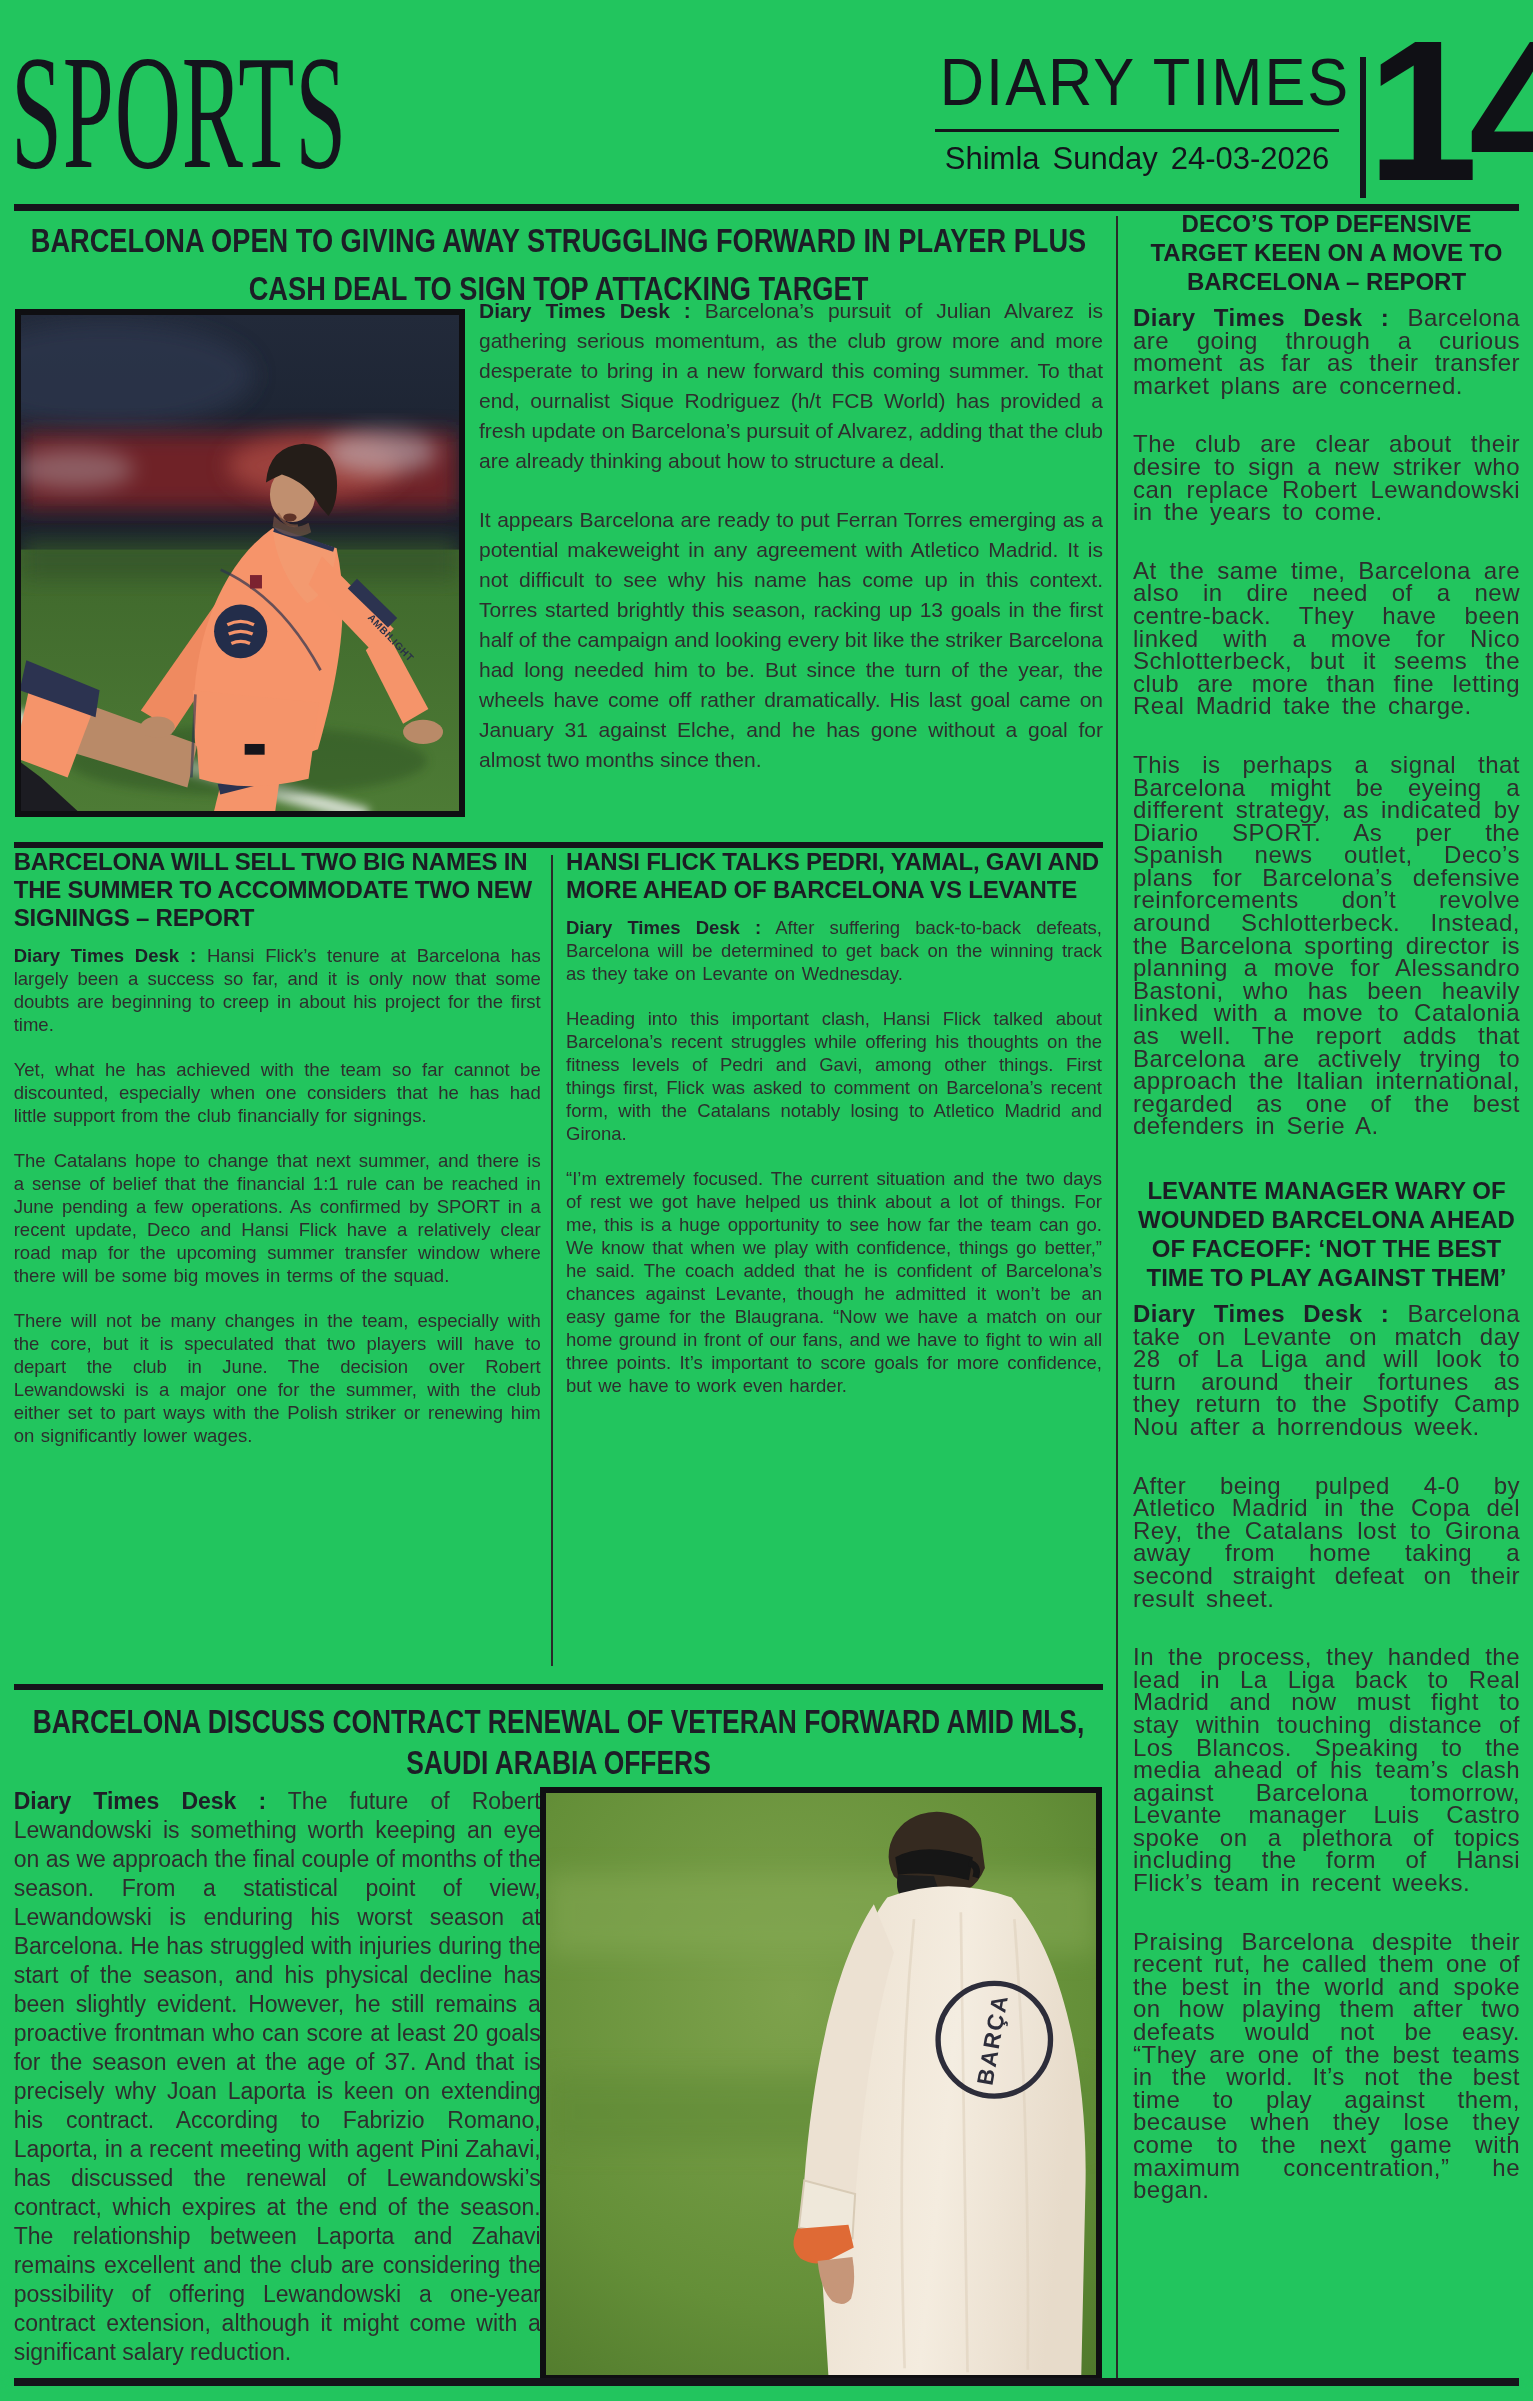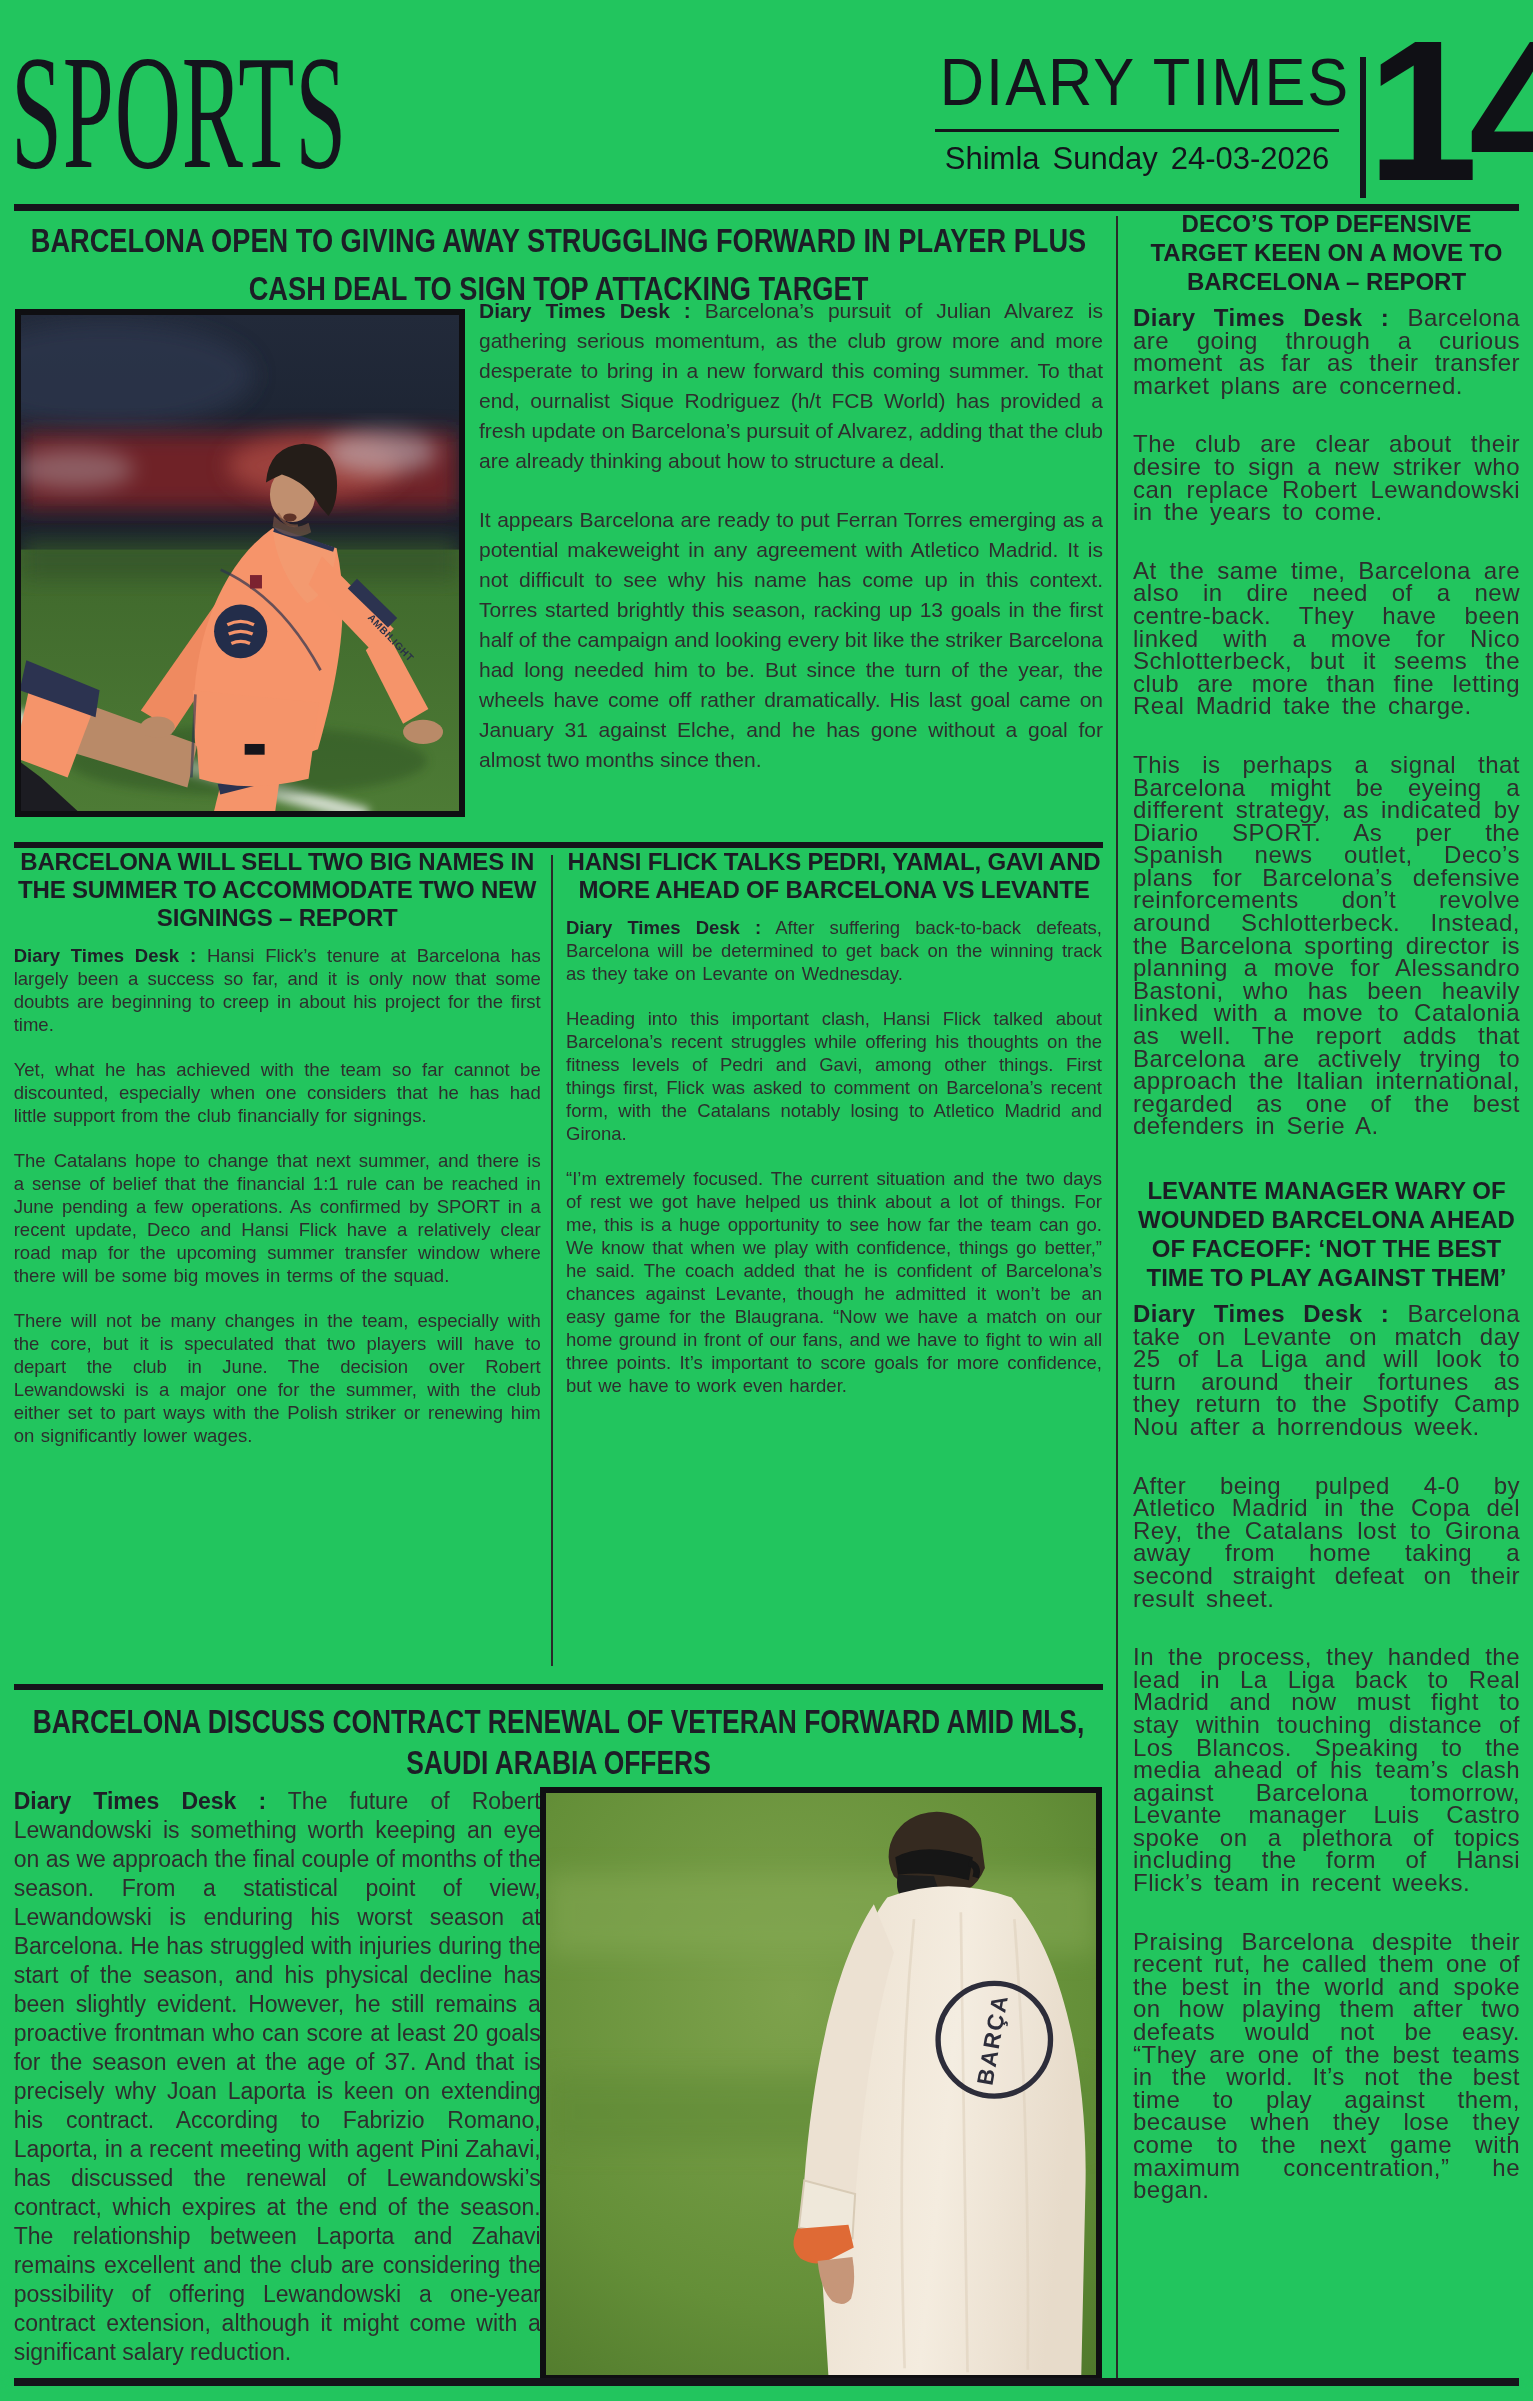--- a/index.html
+++ b/index.html
@@ -16,21 +16,21 @@
   .dateline{margin-top:9px;font-size:31px;display:flex;justify-content:center;gap:13px;white-space:nowrap;}
   .page-bar{position:absolute;left:1360px;top:57px;width:6.2px;height:141px;background:#14141c;}
   .page-num{position:absolute;left:1367px;top:23px;width:157px;font-size:200px;font-weight:800;
             line-height:0.88;letter-spacing:-9.6px;color:#101015;}
   .rule{position:absolute;background:#15151b;}
   
   .headline-cond{position:absolute;text-align:center;font-weight:700;color:#1d1d26;
                  transform:scaleX(0.8);transform-origin:center;letter-spacing:0;}
   .main-headline{left:-122px;top:216px;width:1361px;font-size:34px;line-height:48px;}
   .bottom-headline{left:-122px;top:1701px;width:1361px;font-size:33px;line-height:41px;}
-  .mid-headline{font-size:24px;line-height:28px;font-weight:700;text-align:center;
+  .mid-headline{font-size:24px;line-height:28px;font-weight:700;
                 color:#1c1c24;letter-spacing:-0.2px;margin:0 0 12.3px 0;}
   .right-headline{font-size:24px;line-height:29px;font-weight:700;text-align:center;
                   color:#1c1c24;margin:0 0 11px 0;}
   
   .body-lg p{margin:0 0 29px 0;font-size:21px;line-height:30px;text-align:justify;}
   .body-bl p{margin:0;font-size:23px;line-height:29px;text-align:justify;}
   .mid-body p{margin:0 0 22px 0;font-size:18.5px;line-height:23px;text-align:justify;word-spacing:1.4px;}
   .right-body p{margin:0 0 36px 0;font-size:24px;line-height:22.6px;text-align:justify;
                 letter-spacing:0.5px;word-spacing:4.1px;}
   .byline{font-weight:700;color:#1f1f28;}
@@ -232,21 +232,21 @@
         <p><span class="byline">Diary Times Desk :</span> <span>Barcelona are going through a curious moment as far as their transfer market plans are concerned.</span></p>
         <p>The club are clear about their desire to sign a new striker who can replace Robert Lewandowski in the years to come.</p>
         <p>At the same time, Barcelona are also in dire need of a new centre-back. They have been linked with a move for Nico Schlotterbeck, but it seems the club are more than fine letting Real Madrid take the charge.</p>
         <p>This is perhaps a signal that Barcelona might be eyeing a different strategy, as indicated by Diario SPORT. As per the Spanish news outlet, Deco’s plans for Barcelona’s defensive reinforcements don’t revolve around Schlotterbeck. Instead, the Barcelona sporting director is planning a move for Alessandro Bastoni, who has been heavily linked with a move to Catalonia as well. The report adds that Barcelona are actively trying to approach the Italian international, regarded as one of the best defenders in Serie A.</p>
       </div>
     </section>
 
     <section class="art-levante">
       <h2 class="right-headline">LEVANTE MANAGER WARY OF WOUNDED BARCELONA AHEAD OF FACEOFF: ‘NOT THE BEST TIME TO PLAY AGAINST THEM’</h2>
       <div class="right-body">
-        <p><span class="byline">Diary Times Desk :</span> <span>Barcelona take on Levante on match day 25 of La Liga and will look to turn around their fortunes as they return to the Spotify Camp Nou after a horrendous week.</span></p>
+        <p><span class="byline">Diary Times Desk :</span> <span>Barcelona take on Levante on match day 28 of La Liga and will look to turn around their fortunes as they return to the Spotify Camp Nou after a horrendous week.</span></p>
         <p>After being pulped 4-0 by Atletico Madrid in the Copa del Rey, the Catalans lost to Girona away from home taking a second straight defeat on their result sheet.</p>
         <p>In the process, they handed the lead in La Liga back to Real Madrid and now must fight to stay within touching distance of Los Blancos. Speaking to the media ahead of his team’s clash against Barcelona tomorrow, Levante manager Luis Castro spoke on a plethora of topics including the form of Hansi Flick’s team in recent weeks.</p>
         <p>Praising Barcelona despite their recent rut, he called them one of the best in the world and spoke on how playing them after two defeats would not be easy. “They are one of the best teams in the world. It’s not the best time to play against them, because when they lose they come to the next game with maximum concentration,” he began.</p>
       </div>
     </section>
   </div>
 
   <div class="rule" style="left:13.7px;top:2378px;width:1505px;height:7.5px;"></div>
 
 </div>

